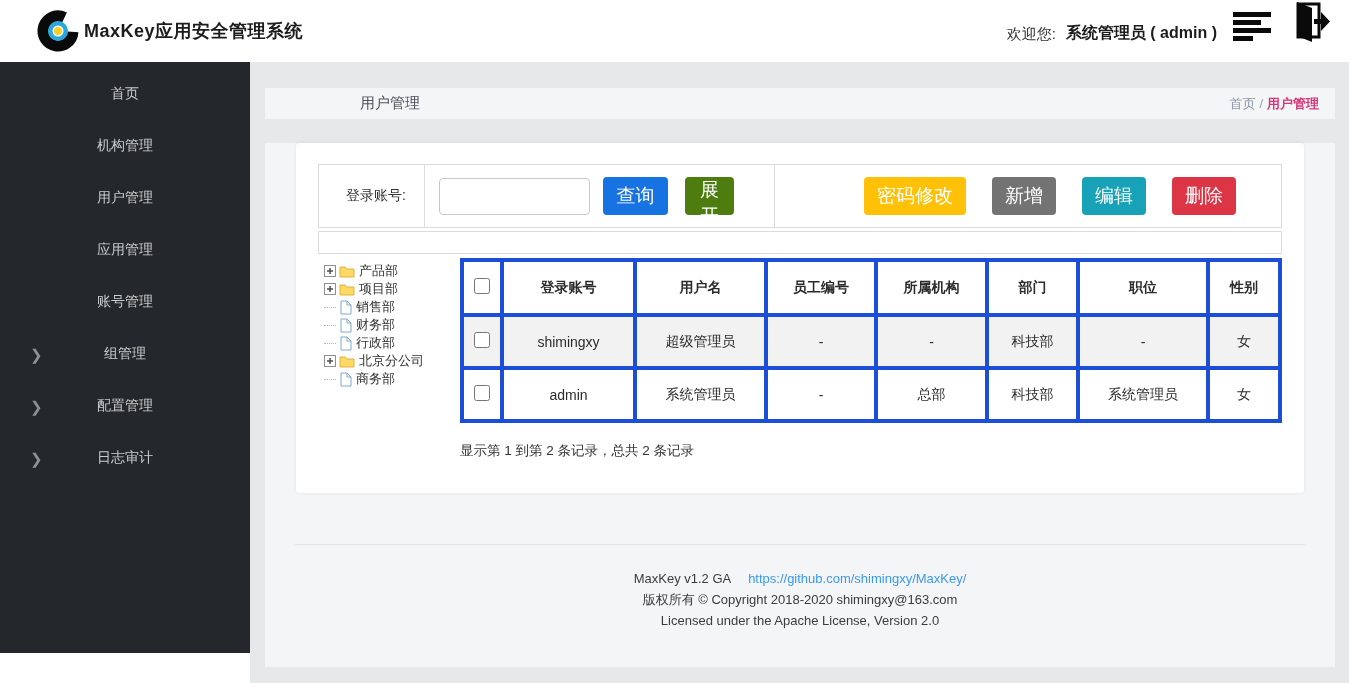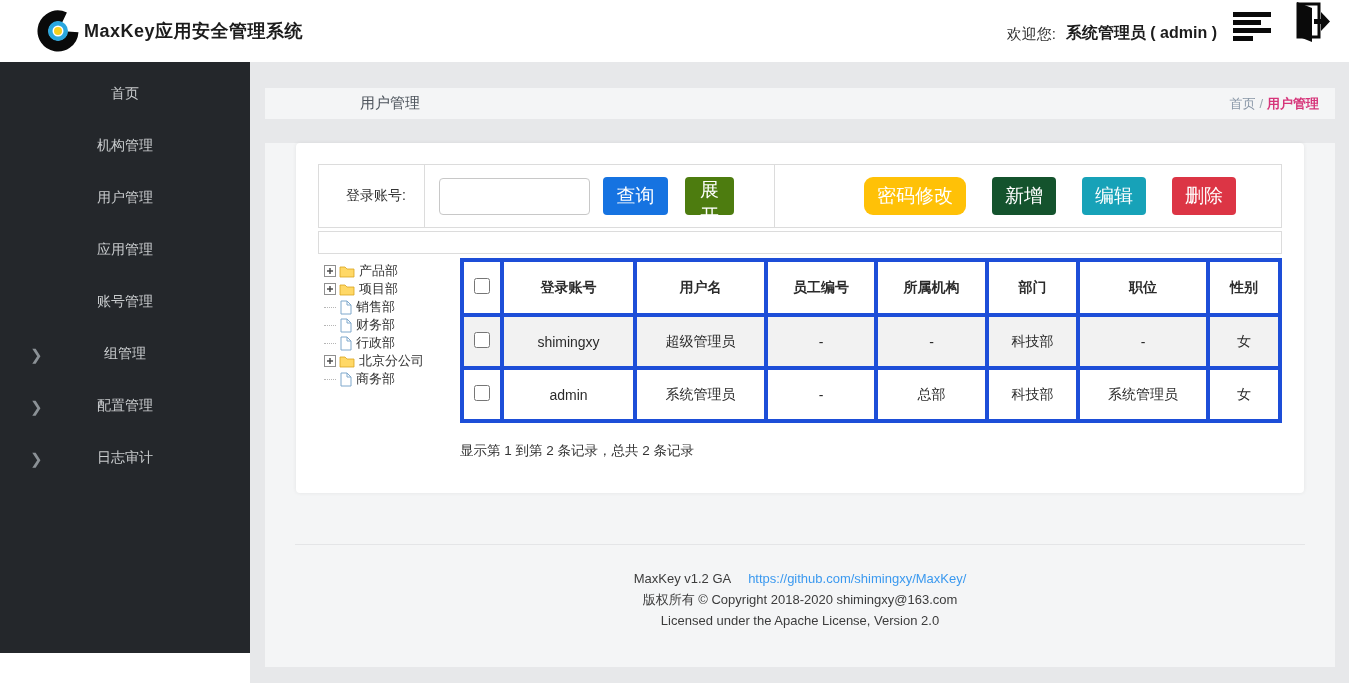--- a/index.html
+++ b/index.html
@@ -42,22 +42,22 @@
   .sb-label-cell { width:106px; border-right:1px solid #dcdcdc; display:flex; align-items:center; padding-left:27px;
                    font-size:14px; color:#333; }
   .sb-controls { width:350px; border-right:1px solid #dcdcdc; display:flex; align-items:center; }
   .sb-input { margin-left:14px; width:151px; height:37px; border:1px solid #c8c8c8; border-radius:4px;
               padding:0 8px; font-size:13px; }
   .sb-actions { flex:1; display:flex; align-items:center; justify-content:flex-end; padding-right:45px; gap:26px; }
   .btn { height:38px; border:none; border-radius:4px; color:#fff; font-size:19px; padding:0 13px; cursor:pointer;
          font-family:inherit; }
   .btn-primary { background:#1673e1; margin-left:13px; width:65px; }
   .btn-secondary { background:#4d7c0f; margin-left:17px; width:49px; }
-  .btn-warning { background:#ffc107;border-radius:9px; }
-  .btn-success { background:#14532d; }
+  .btn-warning { background:#ffc107; }
+  .btn-success { background:#737373; }
   .btn-info { background:#17a2b8;text-align:right; }
   .btn-danger { background:#dc3545; }
 
   .collapse-strip { margin-top:3px; height:23px; border:1px solid #dcdcdc; }
 
   
   .body-row { display:flex; margin-top:4px; }
   .tree { width:146px; padding:4px 0 0 6px; }
   .tree-row { height:18px; display:flex; align-items:center; font-size:13px; color:#333; white-space:nowrap; }
   .texpand { width:12px; height:12px; display:inline-flex; margin-right:3px; cursor:pointer; flex:none; }

